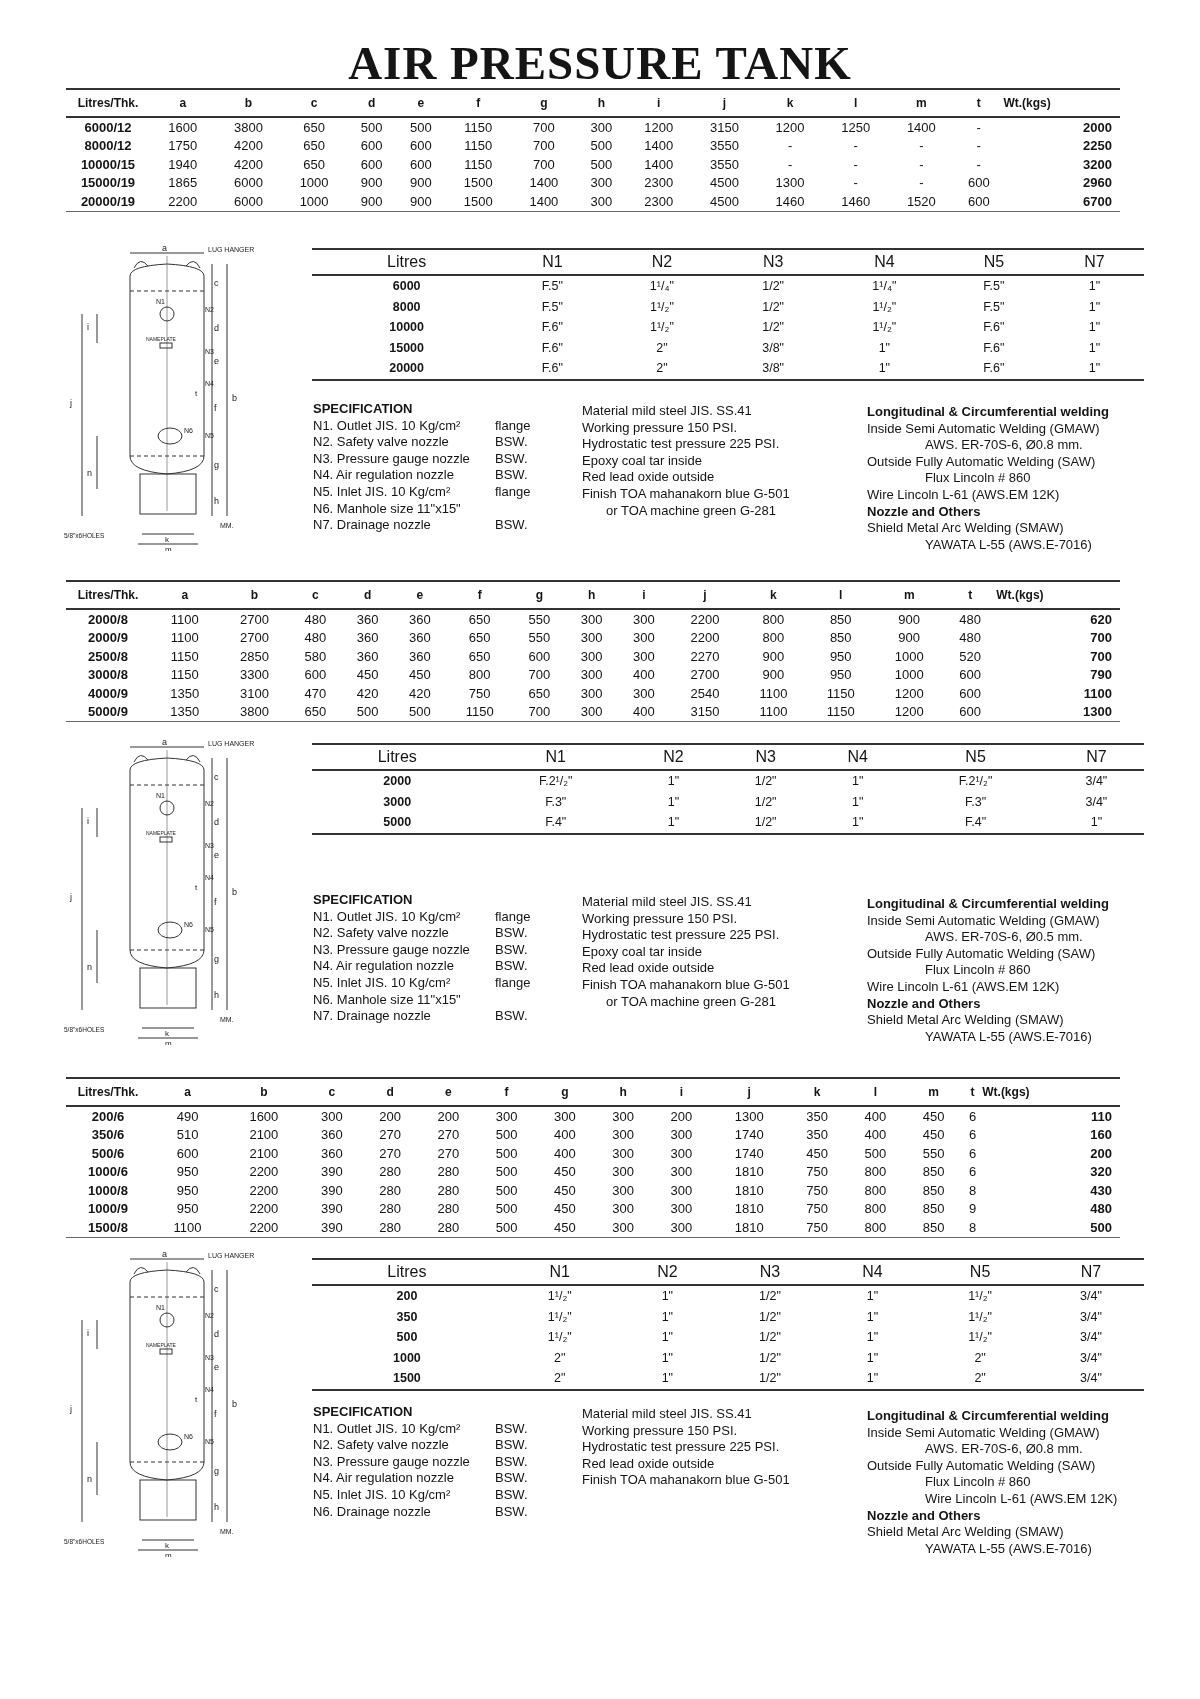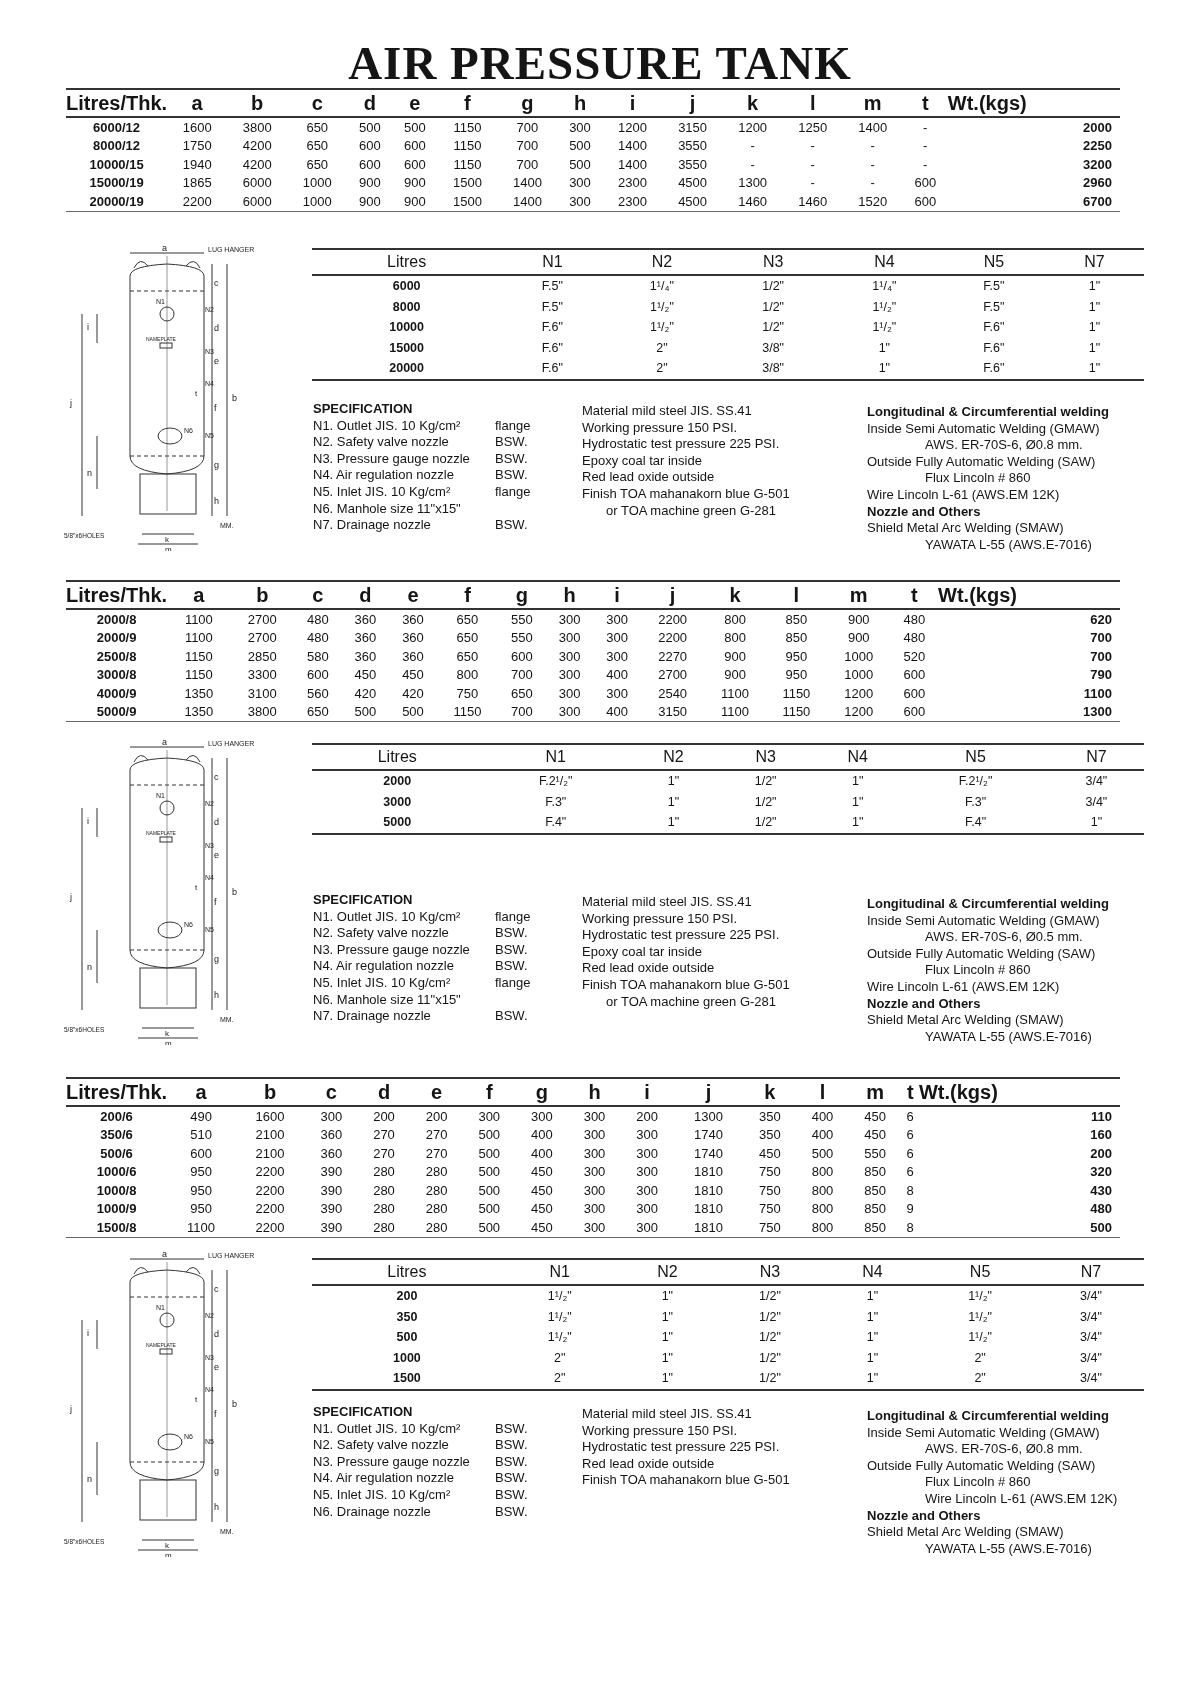--- a/index.html
+++ b/index.html
@@ -2,21 +2,21 @@
 <html><head>
 <meta charset="utf-8">
 <style>
   html, body { margin:0; padding:0; background:#ffffff; }
   body { width:1200px; height:1699px; position:relative; overflow:hidden;
          font-family:"Liberation Sans", "DejaVu Sans", sans-serif; color:#151515; }
   .title { position:absolute; left:0; width:1200px; top:36px; text-align:center;
            font-family:"Liberation Serif", "DejaVu Serif", serif; font-weight:bold;
            font-size:47px; letter-spacing:1px; }
   .dimtable { position:absolute; left:66px; width:1054px; border-collapse:collapse; }
-  .dimtable th { font-weight:bold; font-size:20px; height:26px; text-align:center; padding:0;margin-top:48px; }
+  .dimtable th { font-weight:bold; font-size:12px; height:26px; text-align:center; padding:0;margin-top:48px; }
   .dimtable td { font-size:13px; height:18.5px; text-align:center; padding:0; }
   .dimtable thead tr { border-top:2px solid #333; border-bottom:2px solid #333; }
   .dimtable th:first-child, .dimtable td:first-child { width:84px; }
   .dimtable td:first-child { font-weight:bold; }
   .dimtable td:last-child { font-weight:bold; text-align:right; padding-right:8px; }
   .dimtable th:last-child { text-align:left; padding-right:4px; }
   .dimtable tbody tr:last-child { border-bottom:1px solid #666; }
   .noztable { position:absolute; left:312px; width:832px; border-collapse:collapse; }
   .noztable thead tr { border-top:2px solid #333; border-bottom:2px solid #333; }
   .noztable tbody tr:last-child { border-bottom:2px solid #333; }
@@ -401,21 +401,21 @@
         <td>900</td>
         <td>950</td>
         <td>1000</td>
         <td>600</td>
         <td>790</td>
       </tr>
       <tr>
         <td>4000/9</td>
         <td>1350</td>
         <td>3100</td>
-        <td>560</td>
+        <td>470</td>
         <td>420</td>
         <td>420</td>
         <td>750</td>
         <td>650</td>
         <td>300</td>
         <td>300</td>
         <td>2540</td>
         <td>1100</td>
         <td>1150</td>
         <td>1200</td>

